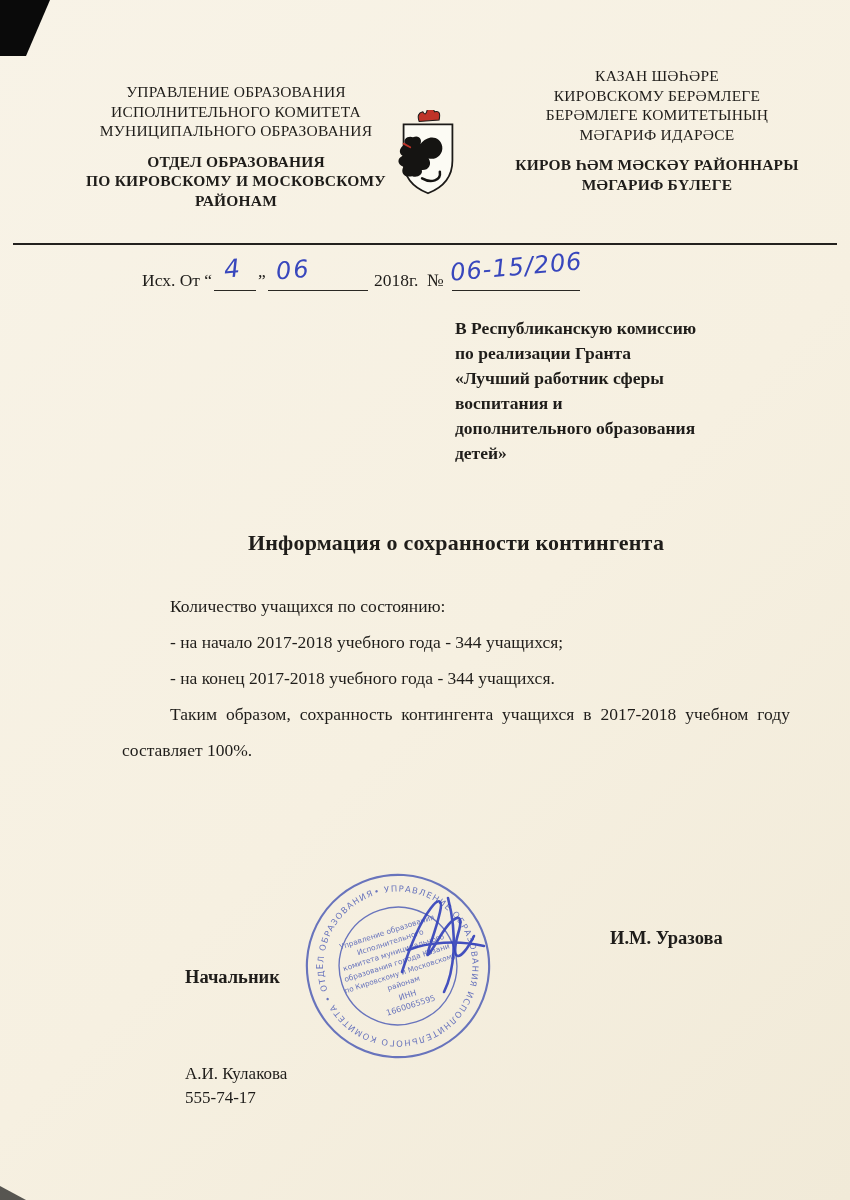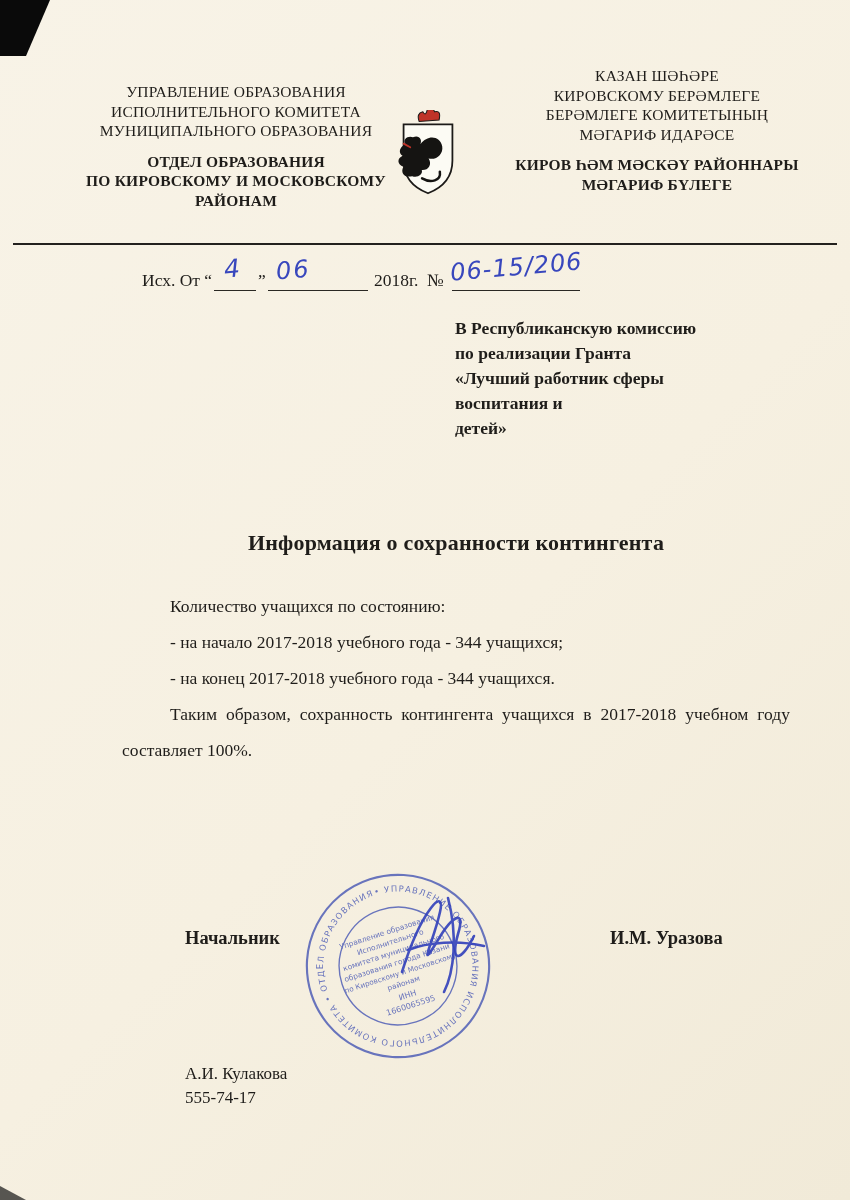--- a/index.html
+++ b/index.html
@@ -56,21 +56,21 @@
     position:absolute;left:122px;top:530px;width:668px;
     text-align:center;font-weight:bold;font-size:22px;letter-spacing:.2px;
   }
   .body-text{
     position:absolute;left:122px;top:588px;width:668px;
     font-size:17.5px;line-height:36px;
   }
   .body-text p{margin:0;text-indent:48px;}
   .just{text-align:justify;}
   .sig-row{position:absolute;left:0;top:928px;width:850px;font-weight:bold;font-size:18.5px;}
-  .sig-position{position:absolute;left:185px;}
+  .sig-position{position:absolute;left:185px;margin-top:39px;}
   .sig-name{position:absolute;left:610px;}
   .stamp{position:absolute;left:300px;top:868px;width:196px;height:196px;opacity:.8;}
   .signature-svg{position:absolute;left:388px;top:880px;width:120px;height:122px;}
   .footer{
     position:absolute;left:185px;top:1062px;
     font-size:17px;line-height:24px;
   }
 </style>
 </head>
 <body>
@@ -125,20 +125,21 @@
     <span class="blank blank-num">
       <span class="ink ink-num">06-15/206</span>
     </span>
   </div>
 
   <div class="recipient">
     <div>В Республиканскую комиссию</div>
     <div>по реализации Гранта</div>
     <div>«Лучший работник сферы</div>
     <div>воспитания и</div>
+    <div>дополнительного образования</div>
     <div>детей»</div>
   </div>
 
   <div class="doc-title">Информация о сохранности контингента</div>
 
   <div class="body-text">
     <p>Количество учащихся по состоянию:</p>
     <p>- на начало 2017-2018 учебного года - 344 учащихся;</p>
     <p>- на конец 2017-2018 учебного года -  344 учащихся.</p>
     <p class="just">Таким образом, сохранность контингента учащихся в 2017-2018 учебном году составляет 100%.</p>

